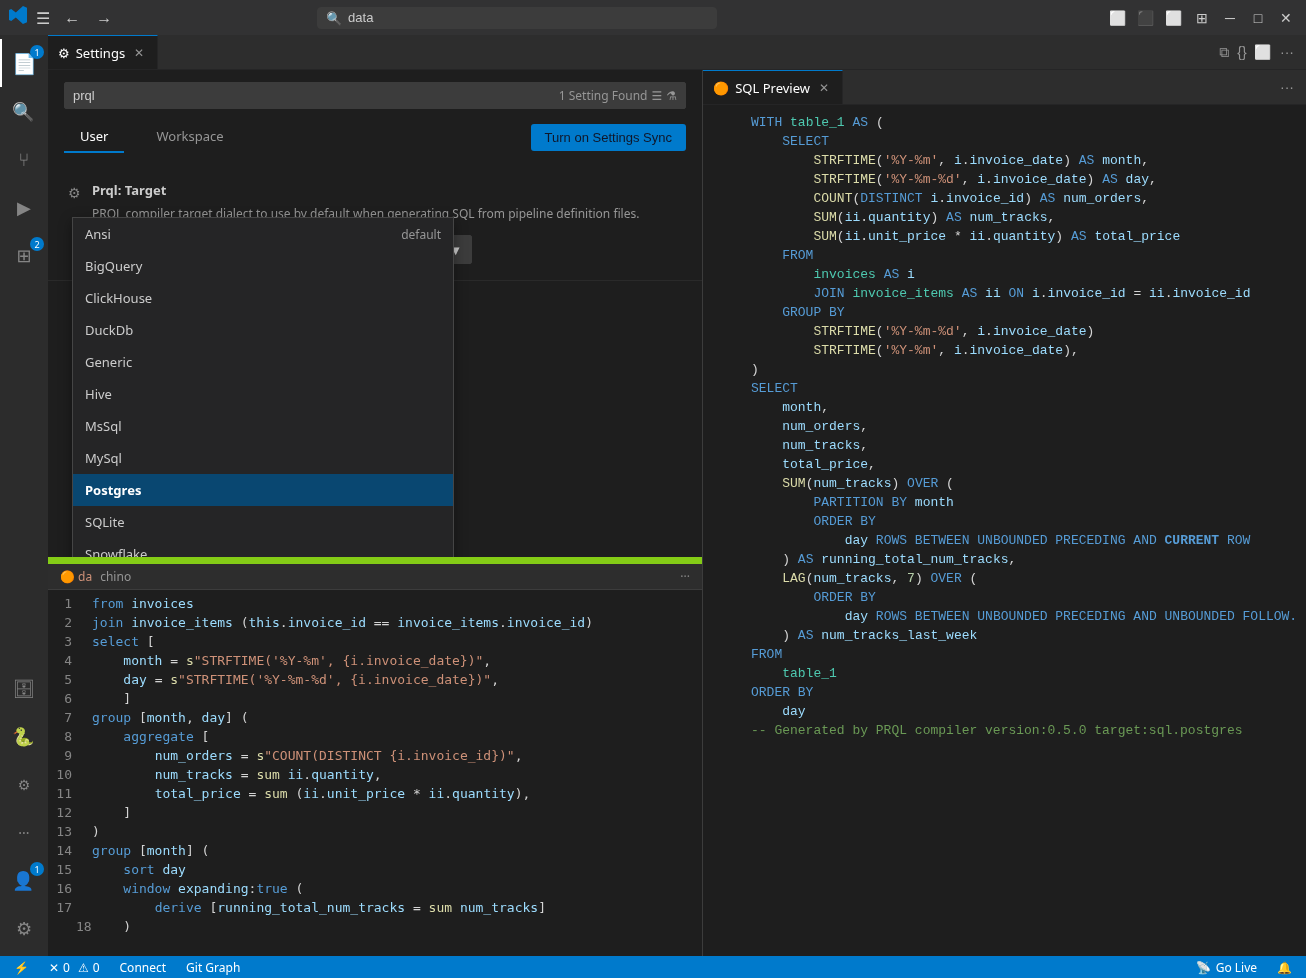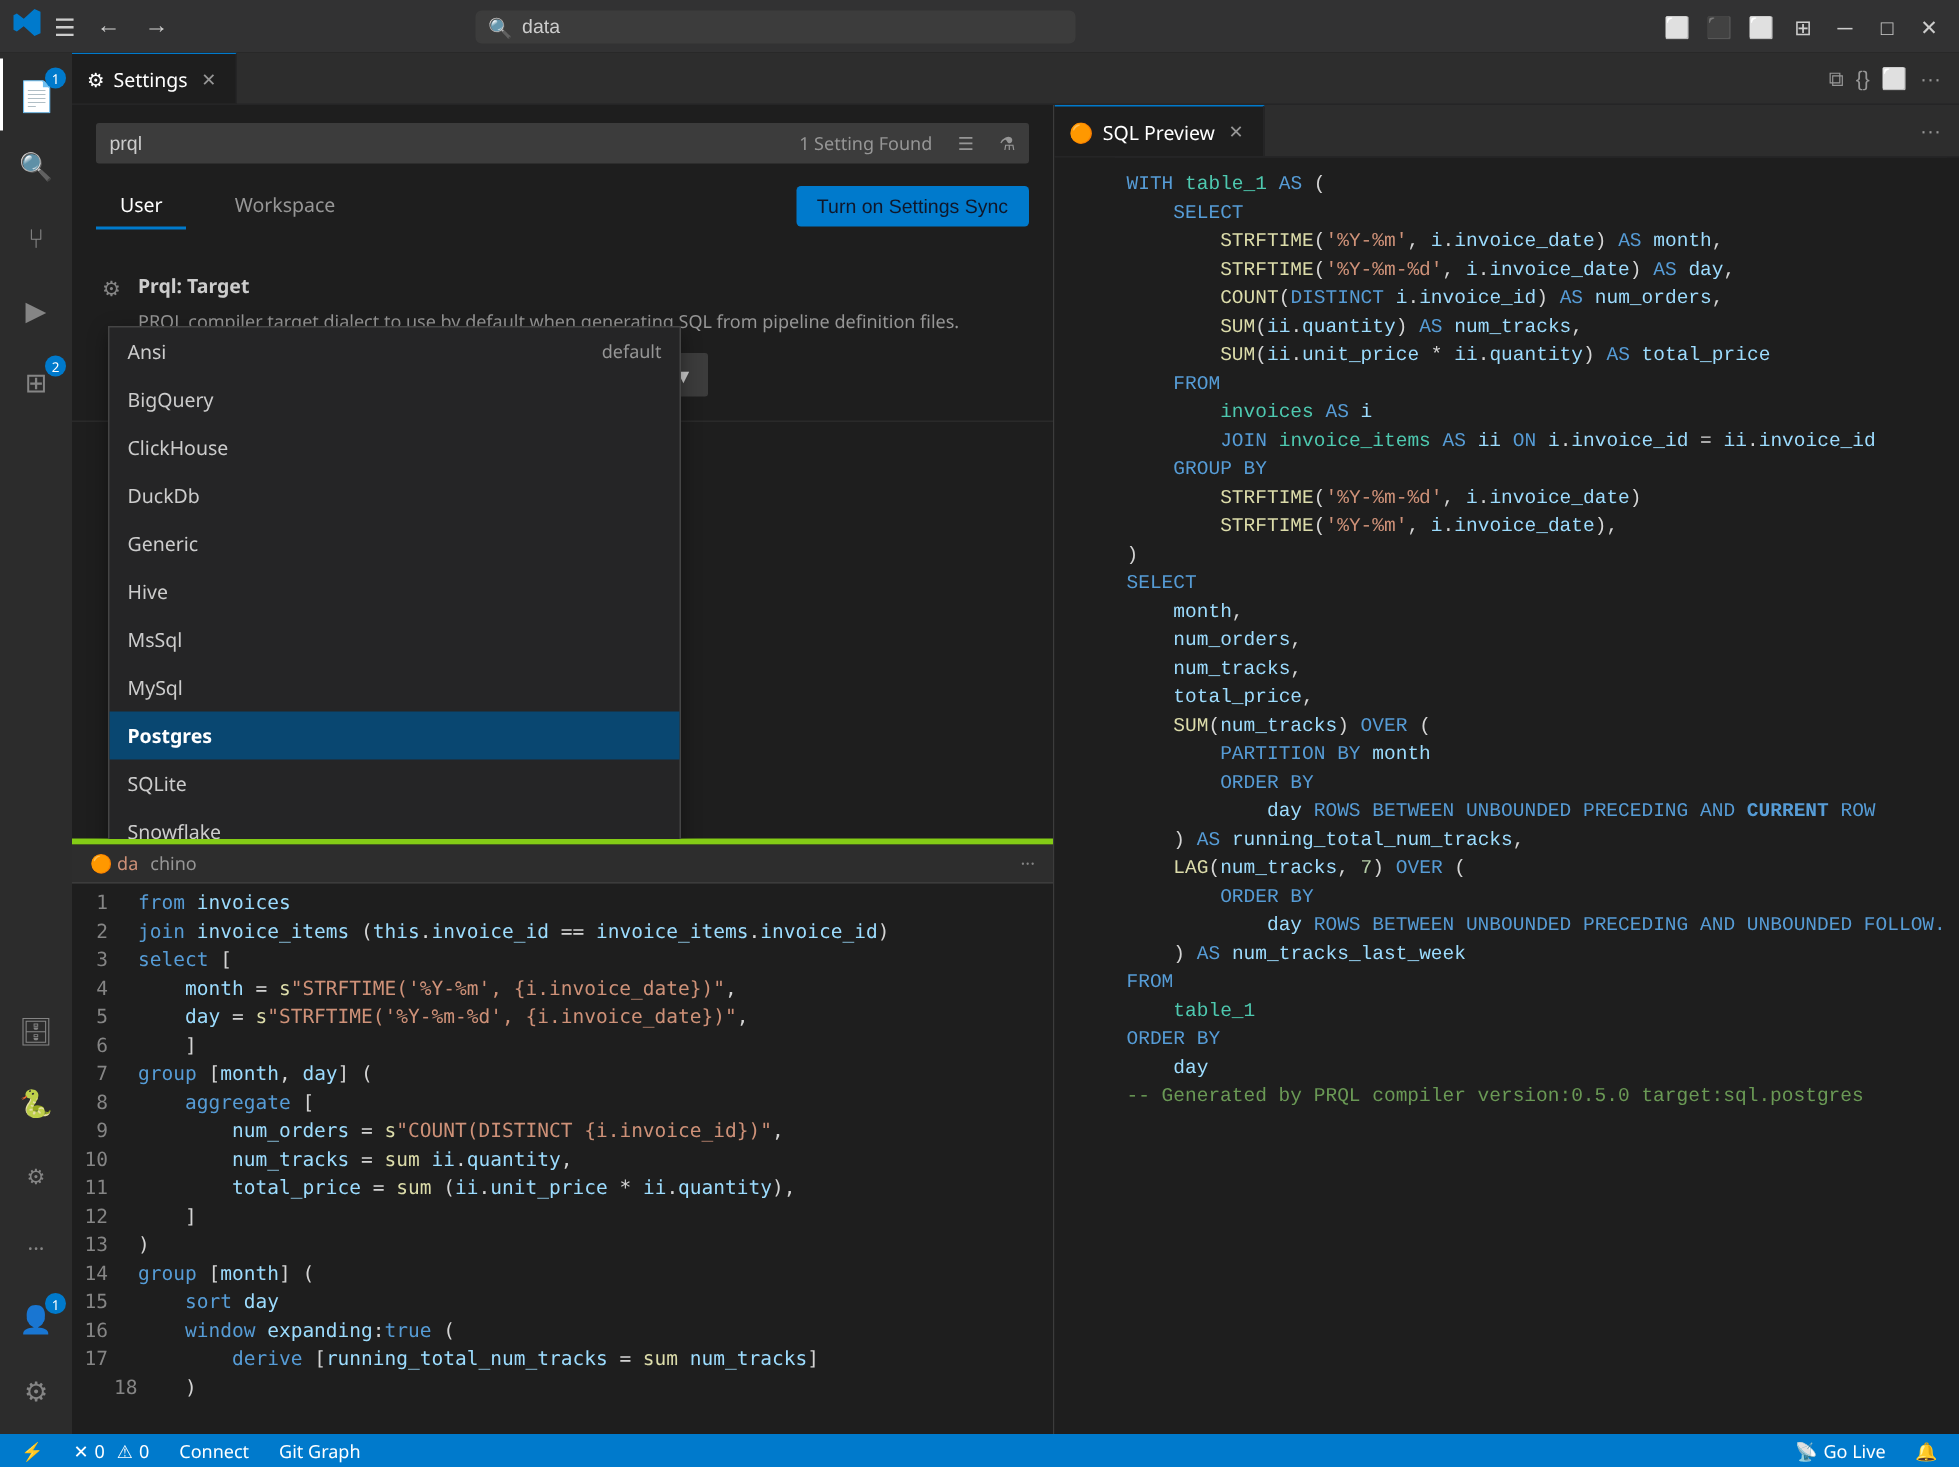--- a/index.html
+++ b/index.html
@@ -237,21 +237,21 @@
       background: none;
       border: none;
       color: #cccccc;
       font-size: 13px;
       outline: none;
       flex: 1;
     }
     .settings-search-info {
       display: flex;
       align-items: center;
-      gap: 17px;
+      gap: 4px;
       font-size: 12px;
       color: #969696;
     }
 
     .settings-tabs {
       display: flex;
       align-items: center;
       gap: 16px;
     }
     .settings-tab {
@@ -353,21 +353,21 @@
       background: #252526;
       border: 1px solid #454545;
       z-index: 100;
       box-shadow: 0 4px 12px rgba(0,0,0,0.4);
     }
 
     .dropdown-item {
       padding: 7px 12px;
       cursor: pointer;
       display: flex;
-      align-items: flex-start;
+      align-items: center;
       justify-content: space-between;
       font-size: 13px;
       color: #cccccc;
     }
     .dropdown-item.selected { background: #094771; font-weight: bold; color: #ffffff; }
     .dropdown-default {
       color: #969696;
       font-size: 12px;
     }
 
@@ -637,21 +637,21 @@
                   <span>SQLite</span>
                 </div>
                 <div class="dropdown-item">
                   <span>Snowflake</span>
                 </div>
               </div>
             </div>
           </div>
         </div>
 
-        <div style="flex:1;overflow:hidden;background:#1e1e1e;border-top:4px solid #84cc16;">
+        <div style="flex:1;overflow:hidden;background:#1e1e1e;border-top:7px solid #84cc16;">
           <div style="display:flex;align-items:center;padding:4px 12px;background:#2d2d2d;border-bottom:1px solid #3c3c3c;gap:8px;">
             <span style="color:#ce9178;font-size:12px;">🟠 da</span>
             <span style="color:#969696;font-size:12px;">chino</span>
             <span style="margin-left:auto;color:#858585;font-size:12px;">···</span>
           </div>
           <div style="display:flex;font-family:'Consolas',monospace;font-size:13px;line-height:19px;height:calc(100% - 28px);">
             <div style="padding:4px 12px 0 0;width:36px;text-align:right;color:#858585;user-select:none;">
               <span style="display:block;">1</span>
               <span style="display:block;">2</span>
               <span style="display:block;">3</span>

